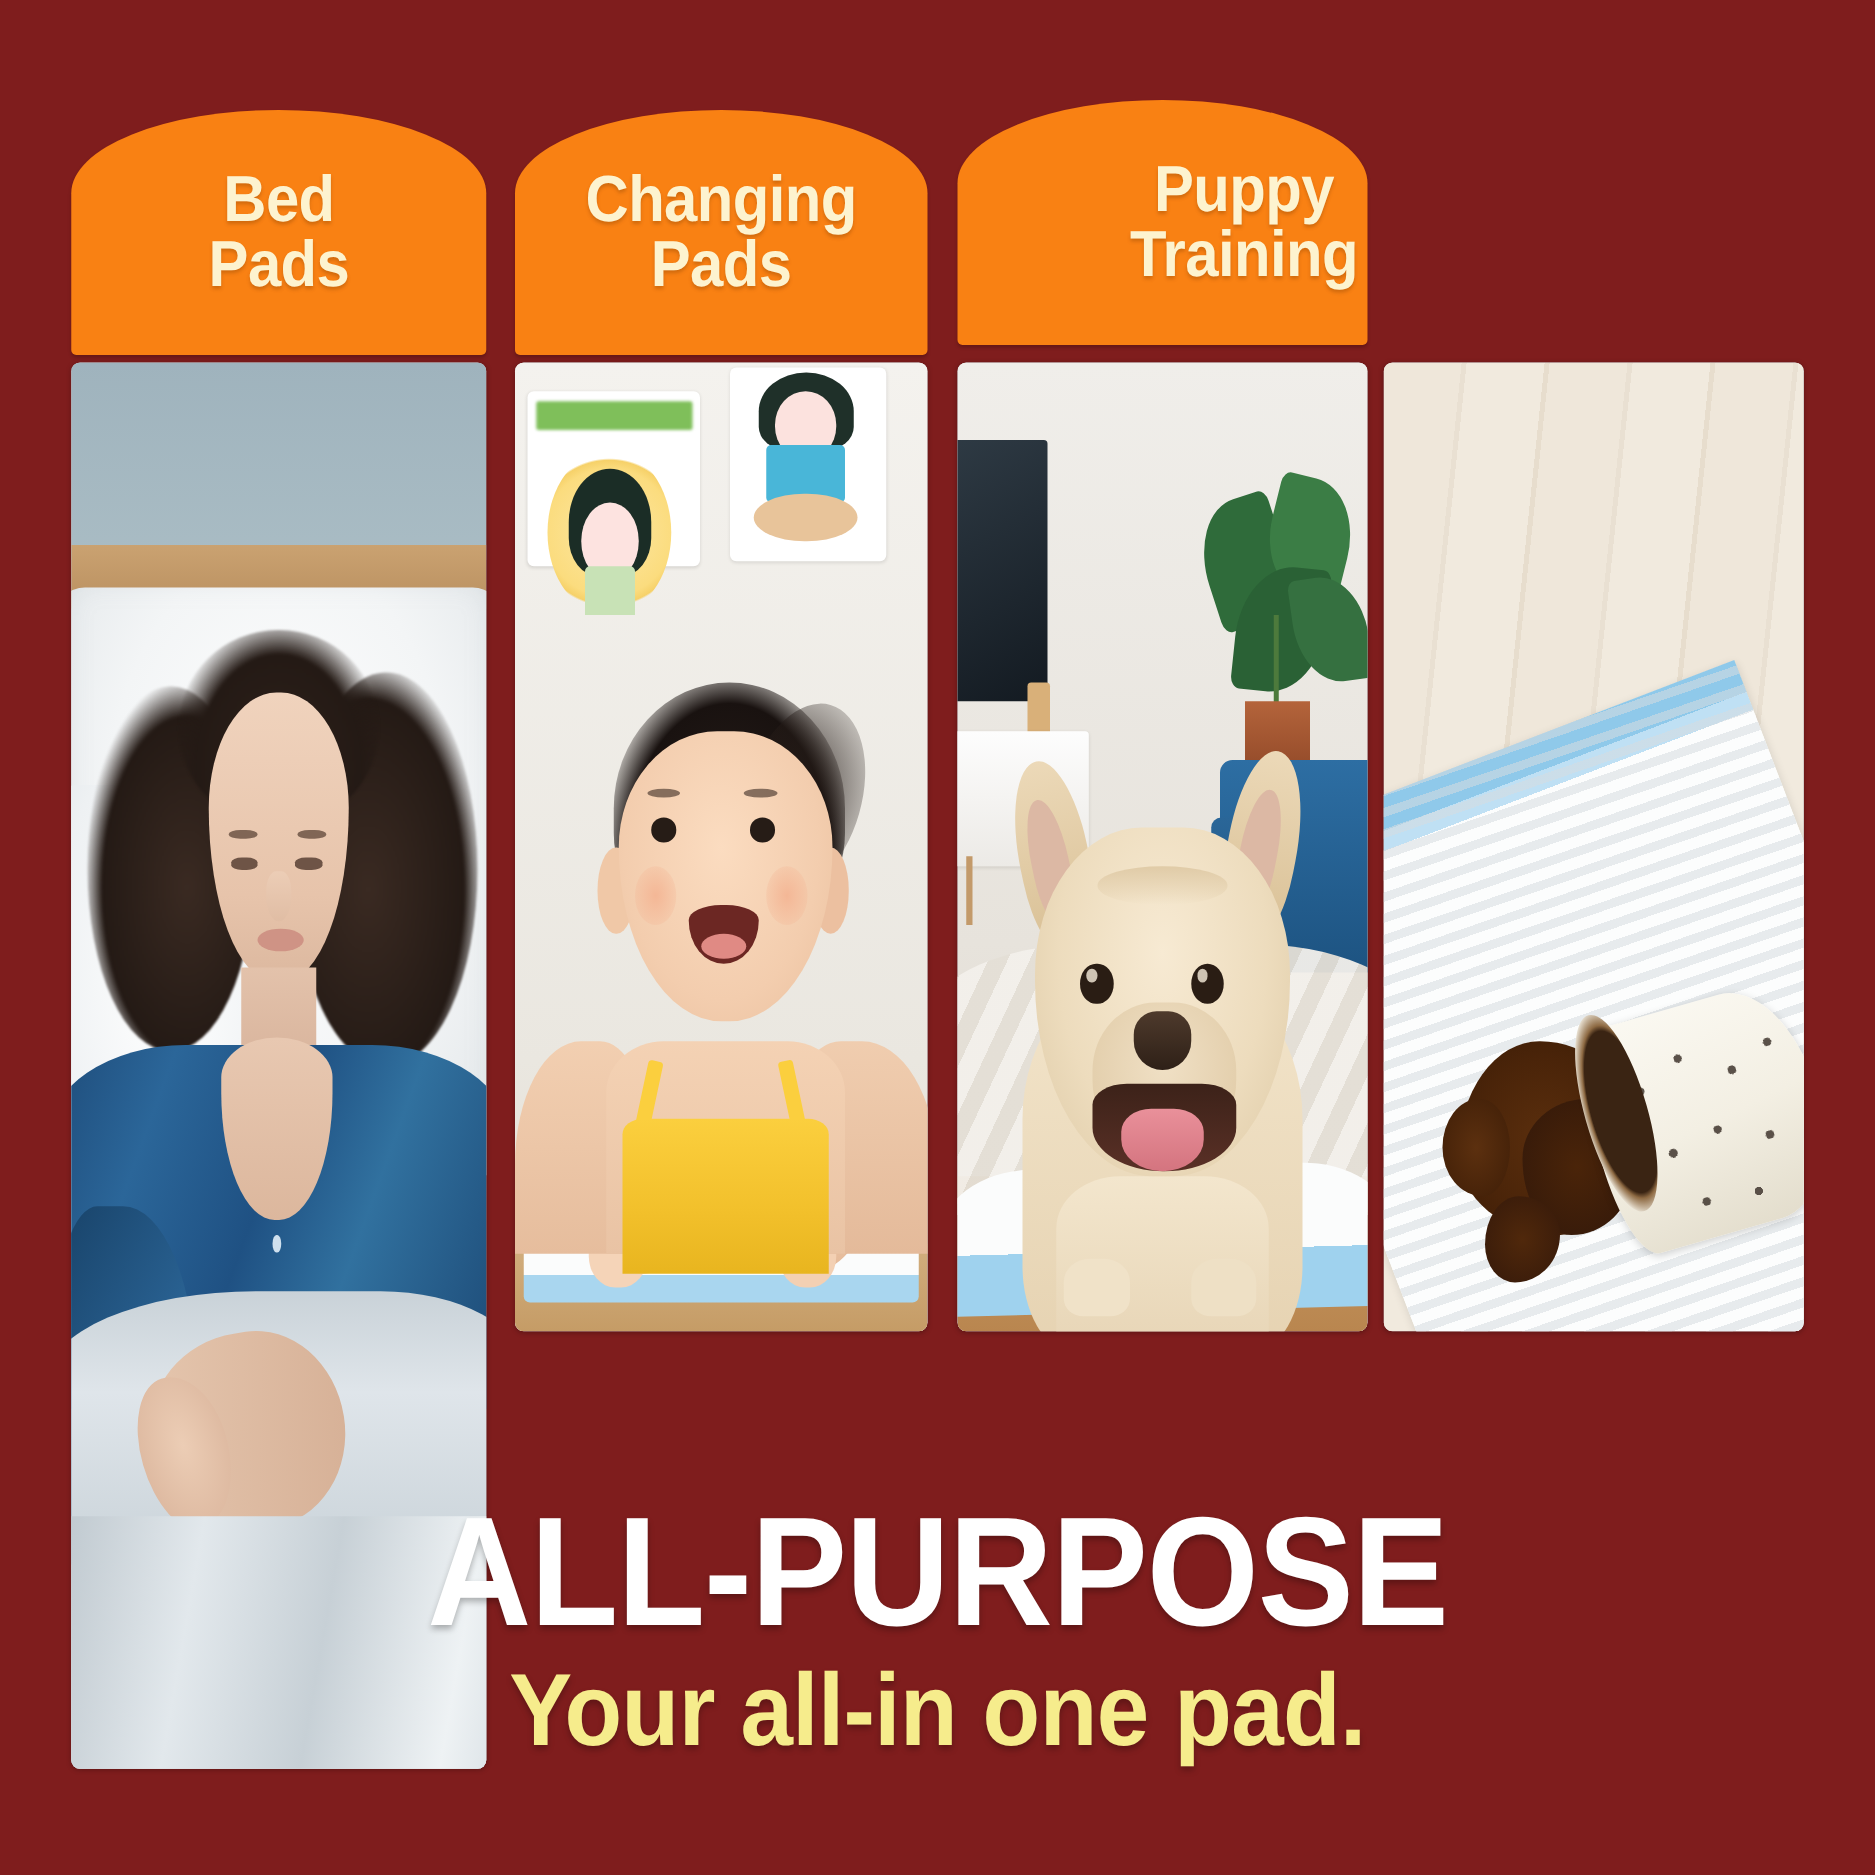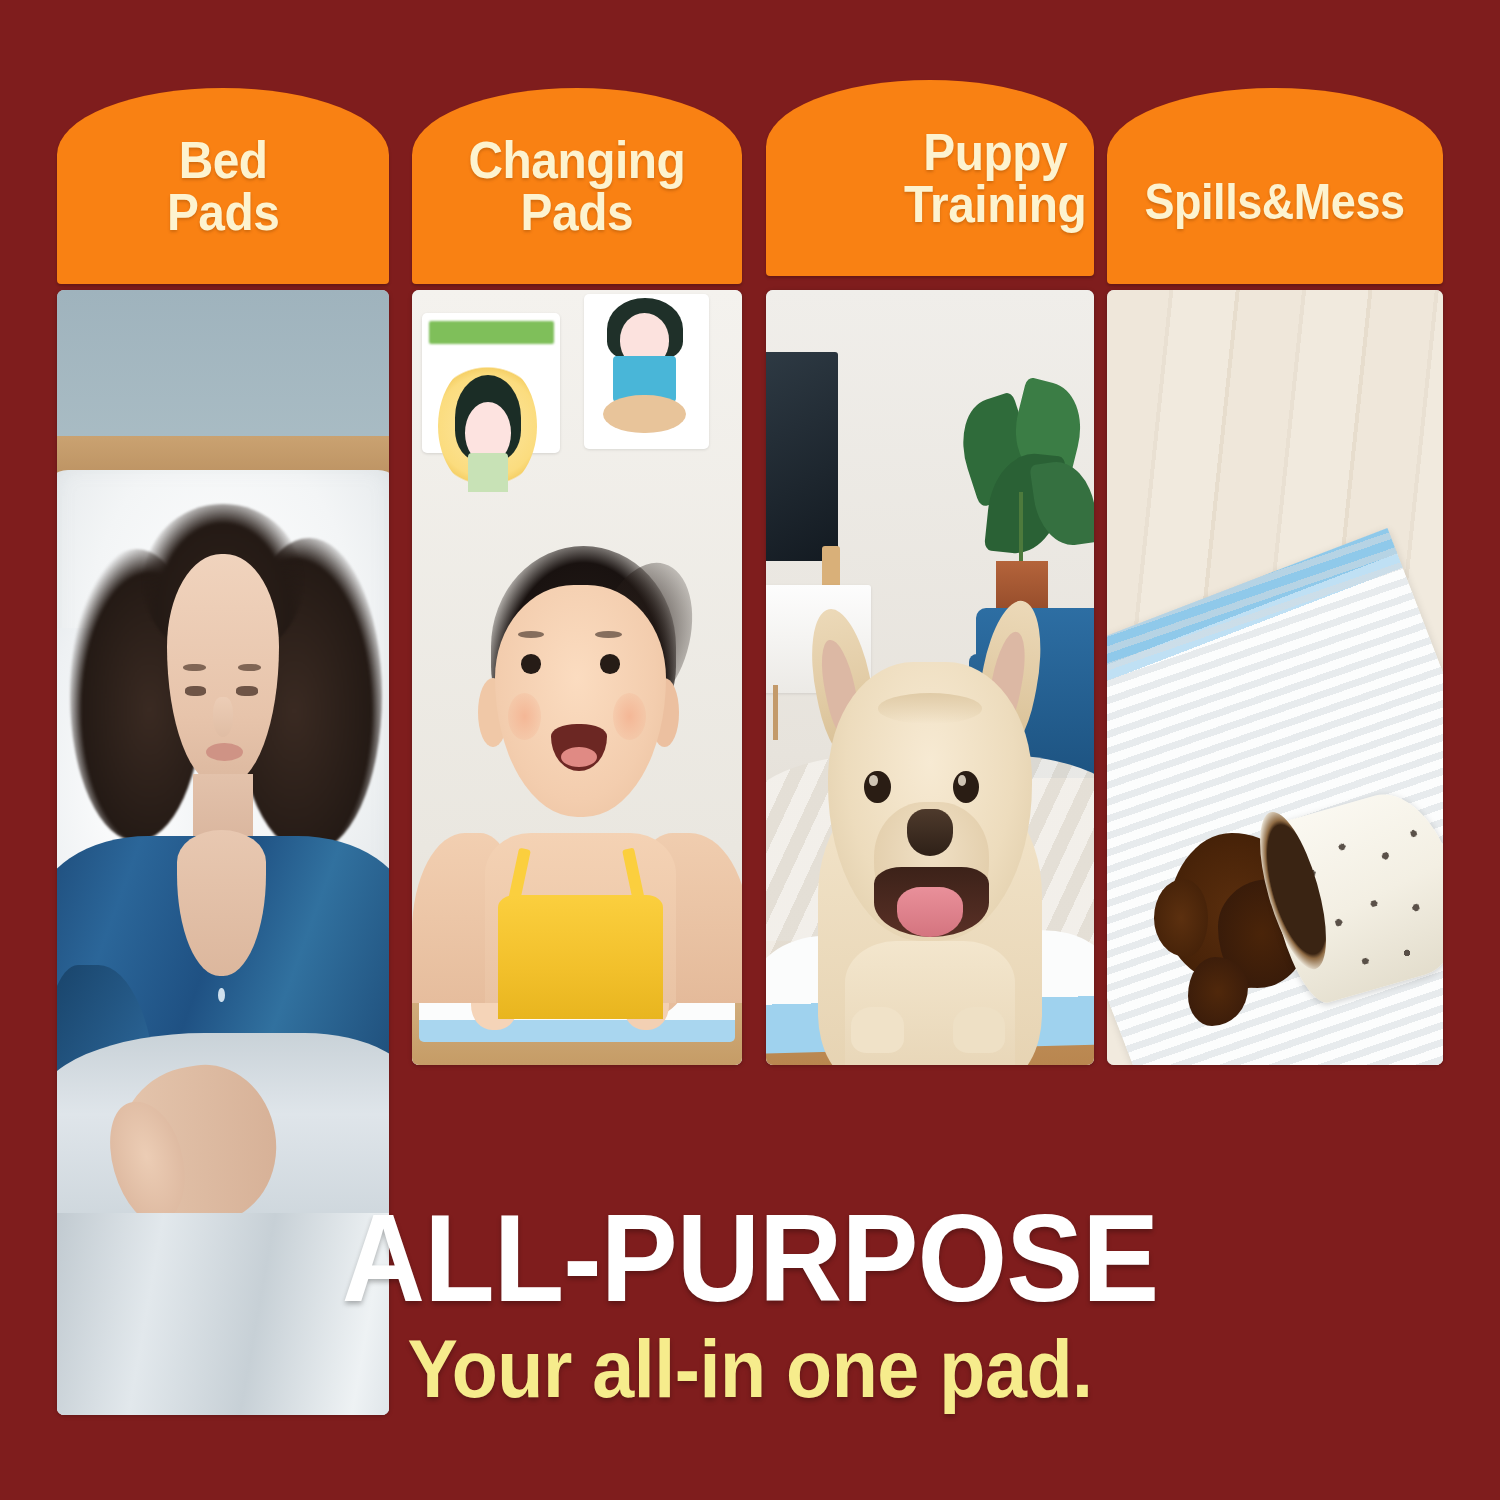--- a/index.html
+++ b/index.html
@@ -676,23 +676,20 @@
         <div class="layer s3-eyeRg"></div>
         <div class="layer s3-muzzle"></div>
         <div class="layer s3-nose"></div>
         <div class="layer s3-mouth"></div>
         <div class="layer s3-tongue"></div>
       </div>
     </div>
   </div>
 
   <div class="col" style="left:1107px; width:336px;">
-    <div class="arch" style="left:0; top:88px; width:336px; height:196px;">
-      <span class="arch-label" style="font-size:50px; transform:scaleX(0.90) translateY(16px); white-space:nowrap;">Spills&amp;Mess</span>
-    </div>
     <div class="photo" style="left:0; top:290px; width:336px; height:775px;">
       <div class="scene">
         <div class="layer s4-floor"></div>
         <div class="layer s4-pad"></div>
         <div class="layer s4-padTex"></div>
         <div class="layer s4-spill"></div>
         <div class="layer s4-spill3"></div>
         <div class="layer s4-spill2"></div>
         <div class="layer s4-spill4"></div>
         <div class="layer s4-handle"></div>

